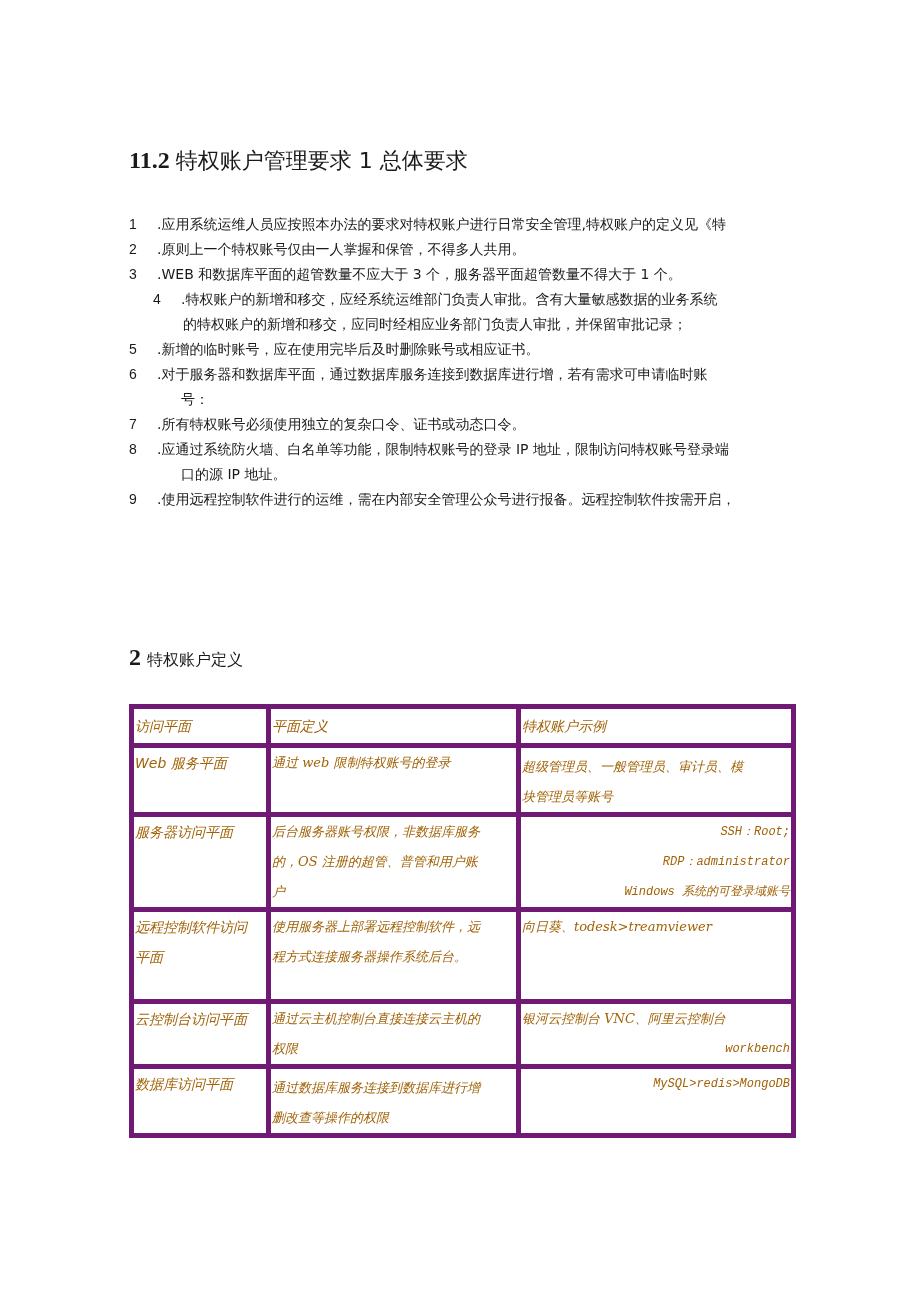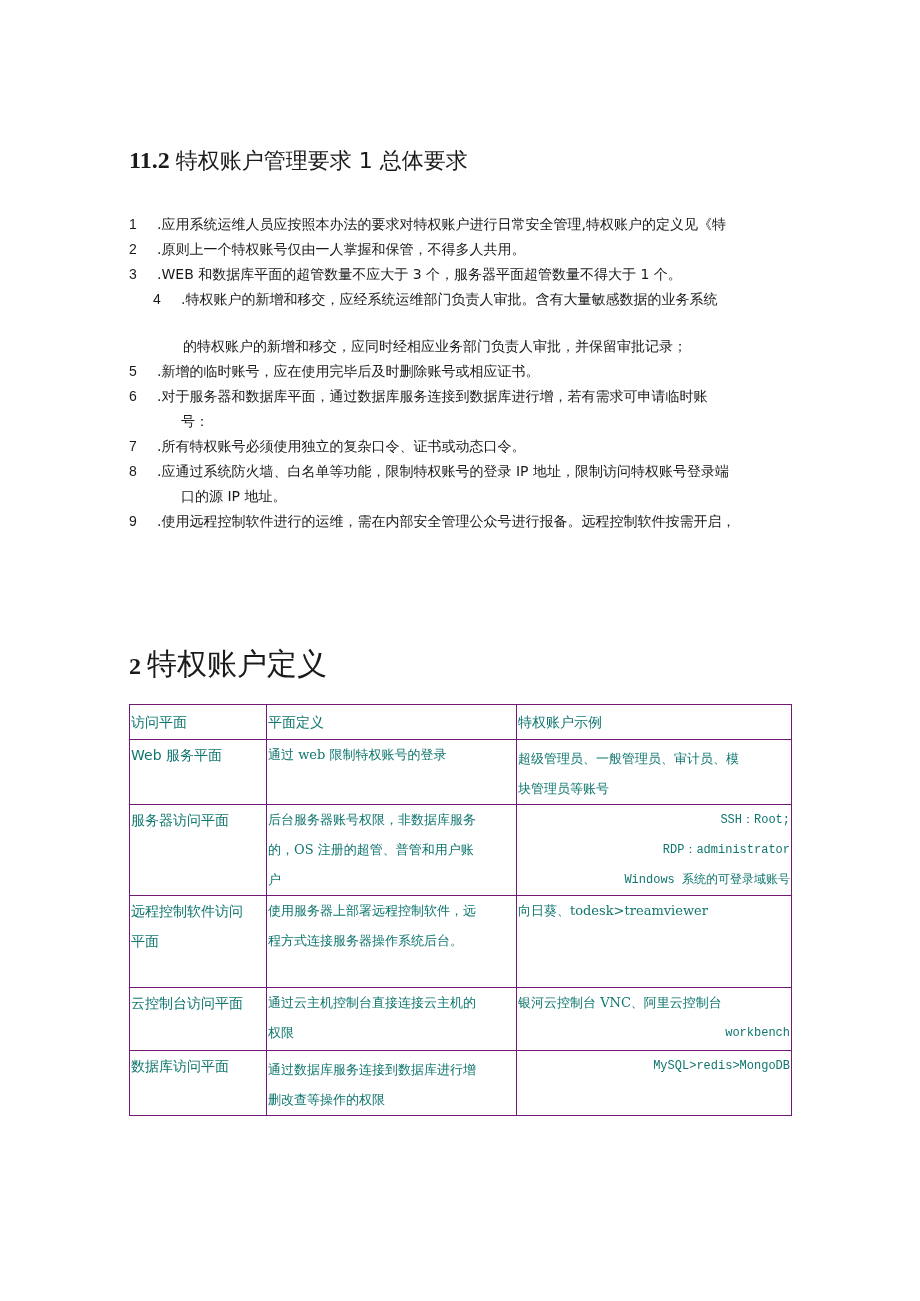--- a/index.html
+++ b/index.html
@@ -14,36 +14,36 @@
   .h1 .cjk { font-family: "DejaVu Sans", sans-serif; font-weight: normal; font-size: 22px; }
 
   .list { position: absolute; left: 129px; top: 212px; width: 670px;
           font-family: "DejaVu Sans", sans-serif; font-size: 14px; line-height: 25px; }
   .li { position: relative; padding-left: 24px; }
   .li .num { position: absolute; left: 0; top: 0; font-family: "Liberation Sans", sans-serif; font-size: 14px; }
   .li .txt { display: block; padding-left: 4px; text-indent: 0; }
   .li .cont { display: block; padding-left: 28px; }
   .li.indent { padding-left: 48px; }
   .li.indent .num { left: 24px; }
-  .li.indent .cont { padding-left: 6px; margin-top: 22px; }
+  .li.indent .cont { padding-left: 6px; }
 
   .h2 {
     position: absolute; left: 129px; top: 644px;
     font-family: "Liberation Serif", serif; font-size: 24px; font-weight: bold; white-space: nowrap;
   }
-  .h2 .cjk { font-family: Liberation Mono, monospace; font-weight: normal; font-size: 30px; }
+  .h2 .cjk { font-family: Liberation Mono, monospace; font-weight: normal; font-size: 16px; }
 
   table.def {
     position: absolute; left: 129px; top: 704px; width: 662px;
     border-collapse: collapse; table-layout: fixed;
     font-family: "DejaVu Serif", serif; font-size: 13px;
   }
   table.def td {
-    border: 1px solid #701a75; vertical-align: top; padding: 0 1px;
-    line-height: 30px; color: #0f766e;
+    border: 5px solid #701a75; vertical-align: top; padding: 0 1px;
+    line-height: 30px; color: #a16207; font-style: italic;
   }
   table.def td.c1 { font-family: "DejaVu Sans", sans-serif; font-size: 14px; line-height: 30px; }
   table.def tr.head td { font-family: "DejaVu Sans", sans-serif; font-size: 14px; height: 30px; line-height: 34px; }
   .mono { font-family: "Liberation Mono", "DejaVu Sans Mono", monospace; font-size: 12px; text-align: right; }
   .pad-top { padding-top: 4px !important; }
 </style>
 </head>
 <body>
 
 <div class="page">

